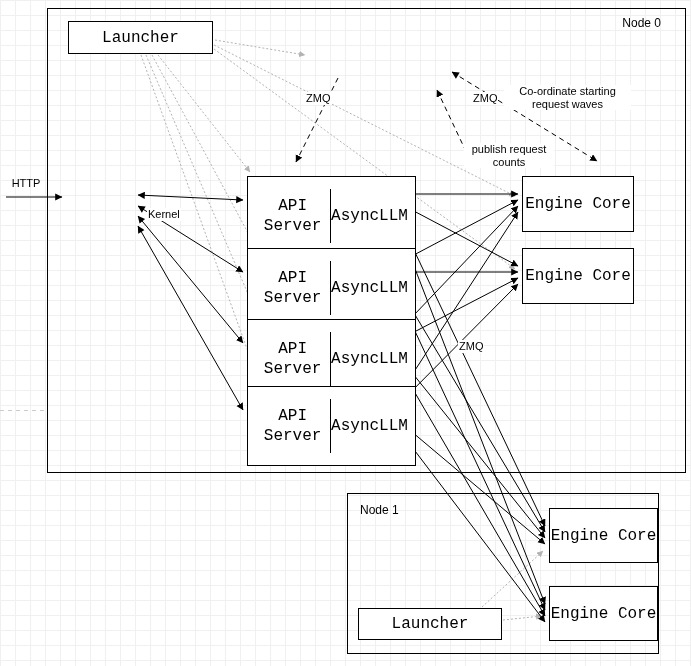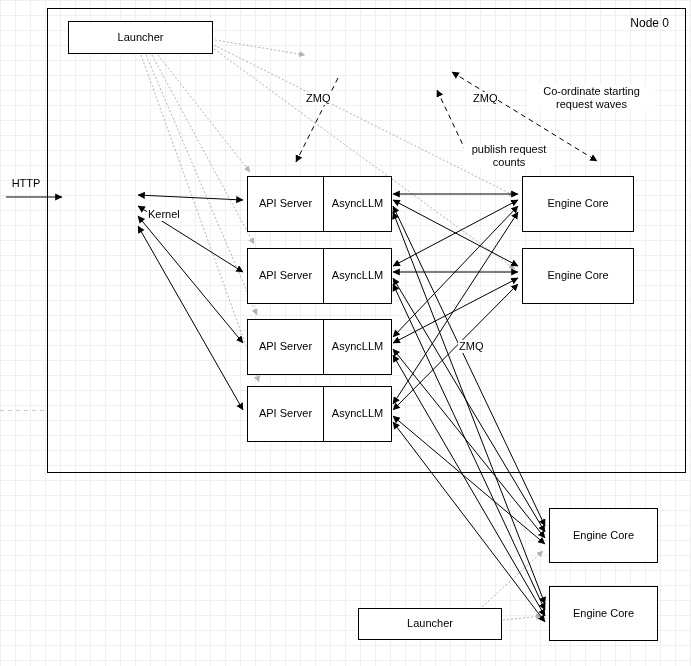--- a/index.html
+++ b/index.html
@@ -14,23 +14,23 @@
     font-family:"Liberation Sans", sans-serif;
     color:#000;
     overflow:hidden;
   }
   svg.wires { position:absolute; left:0; top:0; z-index:1; }
   .node { position:absolute; border:1px solid #000; background:transparent; z-index:0; }
   .node-label { position:absolute; font-size:12px; white-space:nowrap; }
   .box {
     position:absolute; background:#fff; border:1px solid #000;
     display:flex; align-items:center; justify-content:center;
-    text-align:center; font-size:11px; line-height:1.25; z-index:2;
+    text-align:center; font-size:16px; line-height:1.25; z-index:2;font-family:Liberation Mono, monospace;
   }
-  .box.split { padding:0; }
+  .box.split { padding:12px; }
   .split .cell {
     display:flex; align-items:center; justify-content:center;
     height:100%; flex:1 1 auto; text-align:center;
   }
   .split .cell.api { flex:0 0 75px; border-right:1px solid #000; }
   .ann {
     position:absolute; font-size:11px; line-height:1.15;
     text-align:center; z-index:3;
   }
   .ann.bg { background:#fff; padding:0 1px; }
@@ -100,23 +100,26 @@
       <line x1="393" y1="349" x2="545" y2="538" marker-start="url(#mBs)" marker-end="url(#mBe)"></line>
       <line x1="393" y1="355" x2="545" y2="616" marker-start="url(#mBs)" marker-end="url(#mBe)"></line>
       <line x1="393" y1="404" x2="518" y2="212" marker-start="url(#mBs)" marker-end="url(#mBe)"></line>
       <line x1="393" y1="410" x2="518" y2="284" marker-start="url(#mBs)" marker-end="url(#mBe)"></line>
       <line x1="393" y1="416" x2="545" y2="544" marker-start="url(#mBs)" marker-end="url(#mBe)"></line>
       <line x1="393" y1="422" x2="545" y2="622" marker-start="url(#mBs)" marker-end="url(#mBe)"></line>
     </g>
   </svg>
 
   <div class="node" style="left:47px;top:8px;width:637px;height:463px">
-    <div class="node-label" style="right:16px;top:7px">Node 0</div>
+    <div class="node-label" style="right:24px;top:7px">Node 0</div>
   </div>
 
+  <div class="node" style="left:347px;top:493px;width:310px;height:159px">
+    <div class="node-label" style="left:12px;top:9px">Node 1</div>
+  </div>
 
   <div class="box" style="left:68px;top:21px;width:143px;height:31px">Launcher</div>
 
 
 
   <div class="box split" style="left:247px;top:176px;width:143px;height:54px">
     <div class="cell api">API Server</div>
     <div class="cell">AsyncLLM</div>
   </div>
   <div class="box split" style="left:247px;top:248px;width:143px;height:54px">
@@ -145,15 +148,15 @@
 
   <div class="ann bg" style="left:305px;top:92px">ZMQ</div>
 
   <div class="ann bg" style="left:472px;top:92px">ZMQ</div>
 
   <div class="ann bg" style="left:458px;top:340px">ZMQ</div>
 
 
   <div class="ann bg" style="left:464px;top:143px;width:88px">publish request counts</div>
 
-  <div class="ann bg" style="left:528px;top:85px;width:125px">Co-ordinate starting request waves</div>
+  <div class="ann bg" style="left:504px;top:85px;width:125px">Co-ordinate starting request waves</div>
 
 </div>
 
 </body></html>

